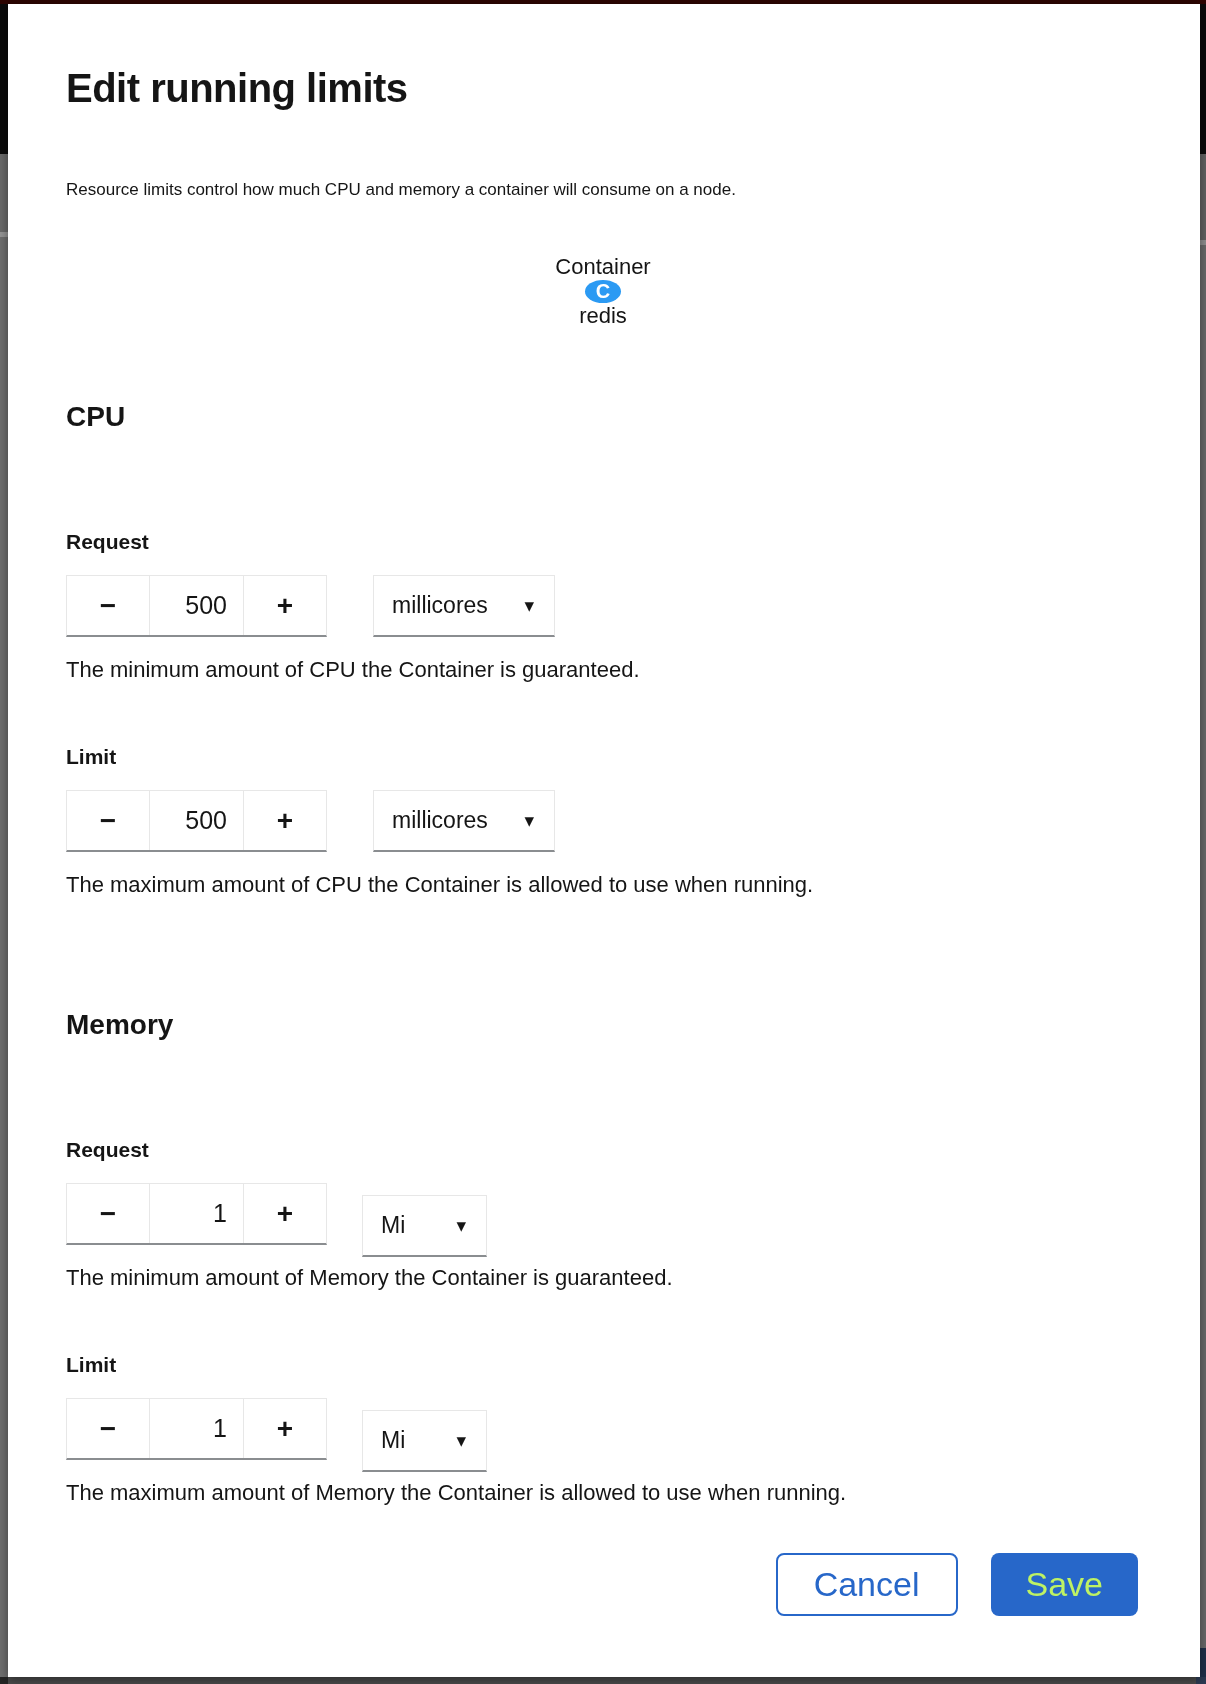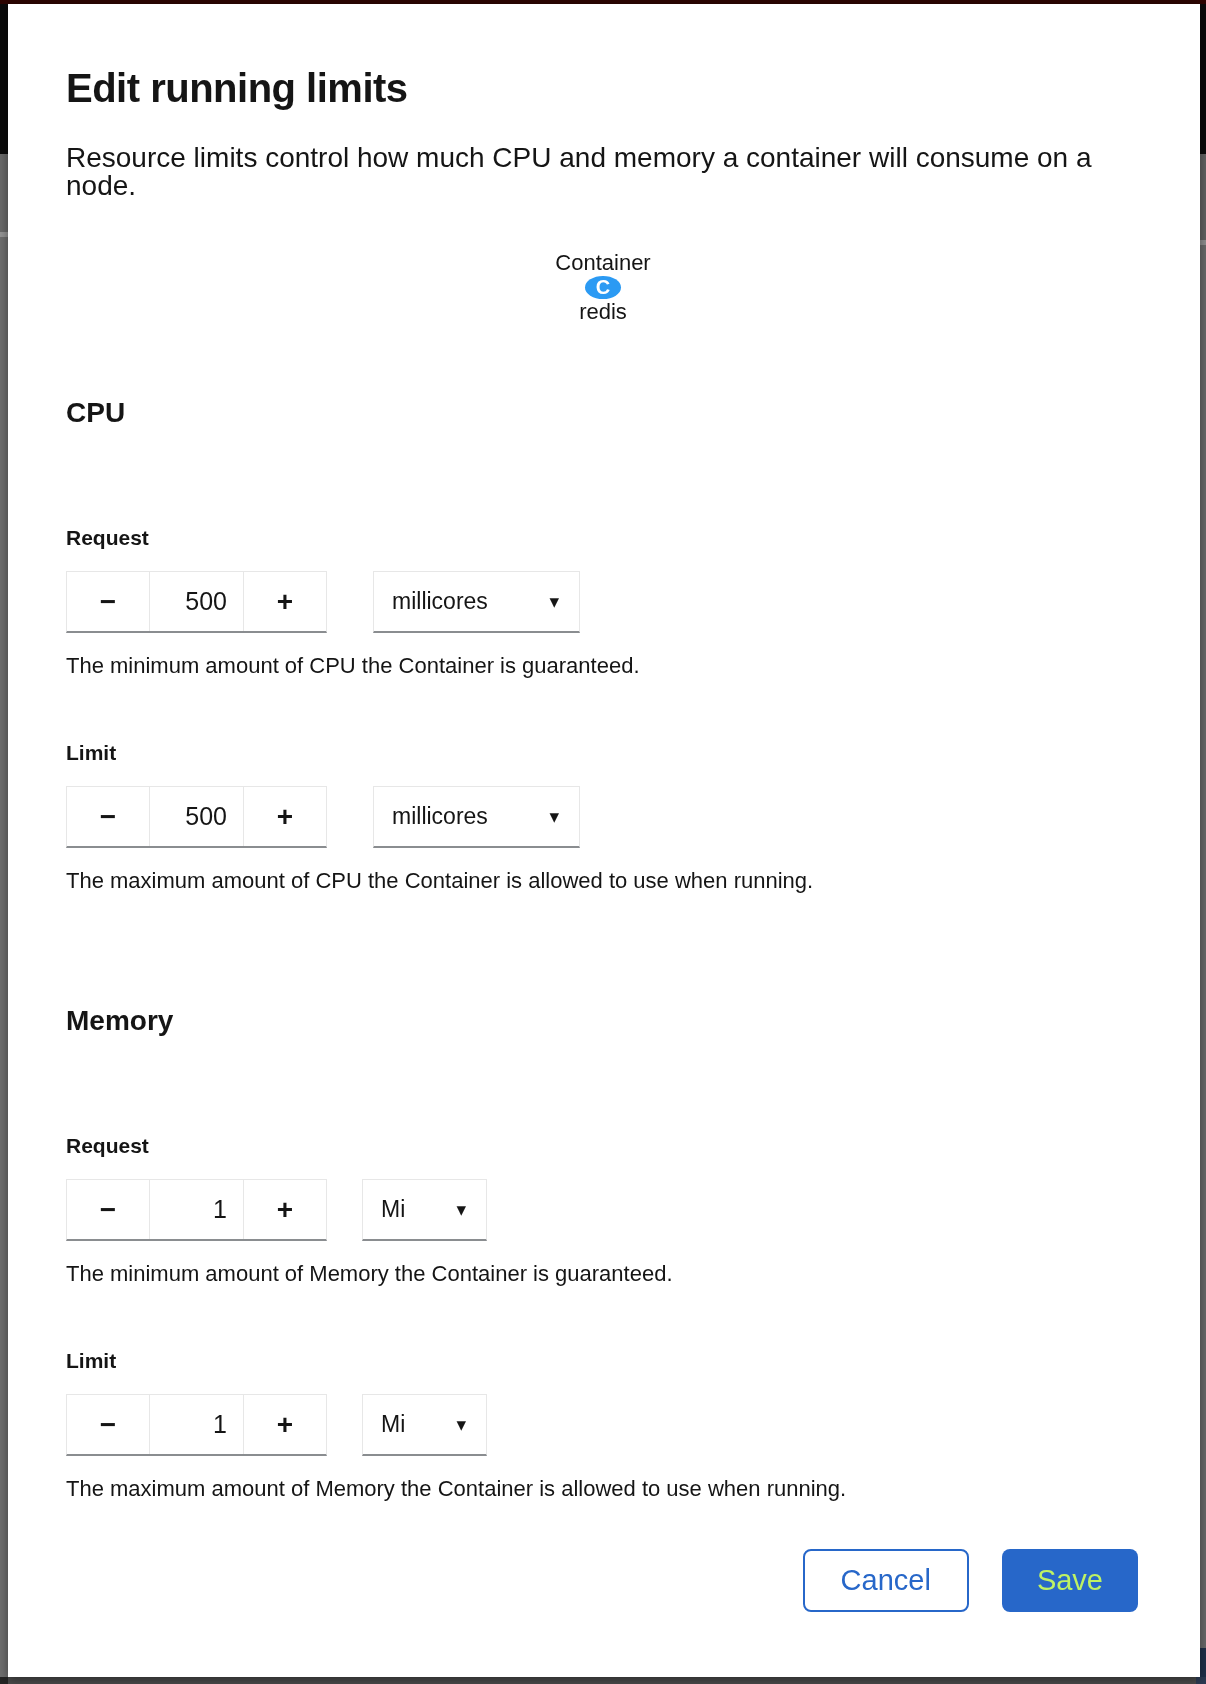--- a/index.html
+++ b/index.html
@@ -30,22 +30,22 @@
     padding: 0 60px 0 58px;
     box-shadow: 0 2px 10px rgba(0,0,0,.45);
   }
 
   .modal-title {
     margin-top: 60px;
     font-size: 40px; line-height: 48px;
     font-weight: 600; letter-spacing: -0.5px;
   }
   .modal-desc {
-    margin-top: 32px;
-    font-size: 28px; line-height: 28px;
+    margin-top: 64px;
+    font-size: 17px; line-height: 28px;
   }
 
   .container-row {
     margin-top: 50px;
     display: flex; align-items: center;
     font-size: 22px; height: 36px; flex-direction: column;
   }
   .container-badge {
     width: 36px; height: 36px; border-radius: 50%;
     background: #2b9af3; color: #ffffff;
@@ -90,36 +90,36 @@
   .unit-select {
     margin-left: 35px;
     display: flex; align-items: center; justify-content: space-between;
     border: 1px solid #e7e7e7;
     border-bottom: 2px solid #8a8d90;
     background: #ffffff;
     padding: 0 20px 0 18px;
     font-size: 23px; color: #151515;
     cursor: pointer; height: 62px;
   }
-  .unit-wide   { width: 207px; margin-left: 46px; }
-  .unit-narrow { width: 125px; }
+  .unit-wide   { width: 182px; margin-left: 46px; }
+  .unit-narrow { width: 125px; margin-top: 12px; }
   .caret { font-size: 19px; color: #151515; line-height: 1; }
 
   .field-help {
     margin-top: 20px;
     font-size: 22px; line-height: 26px;
   }
 
   .modal-footer {
     margin-top: 47px;
     display: flex; justify-content: flex-end; align-items: center;
     gap: 33px; padding-right: 2px;
   }
   .btn {
-    font-family: inherit; font-size: 29px;
+    font-family: inherit; font-size: 34px;
     height: 63px; border-radius: 8px; cursor: pointer;
     display: flex; align-items: center; justify-content: center;
   }
   .btn-secondary {
     background: #ffffff; color: #2767c9;
     border: 2px solid #2767c9; padding: 0 36px;
   }
   .btn-primary {
     background: #2767c9; color: #bef264;
     border: none; padding: 0 35px;

